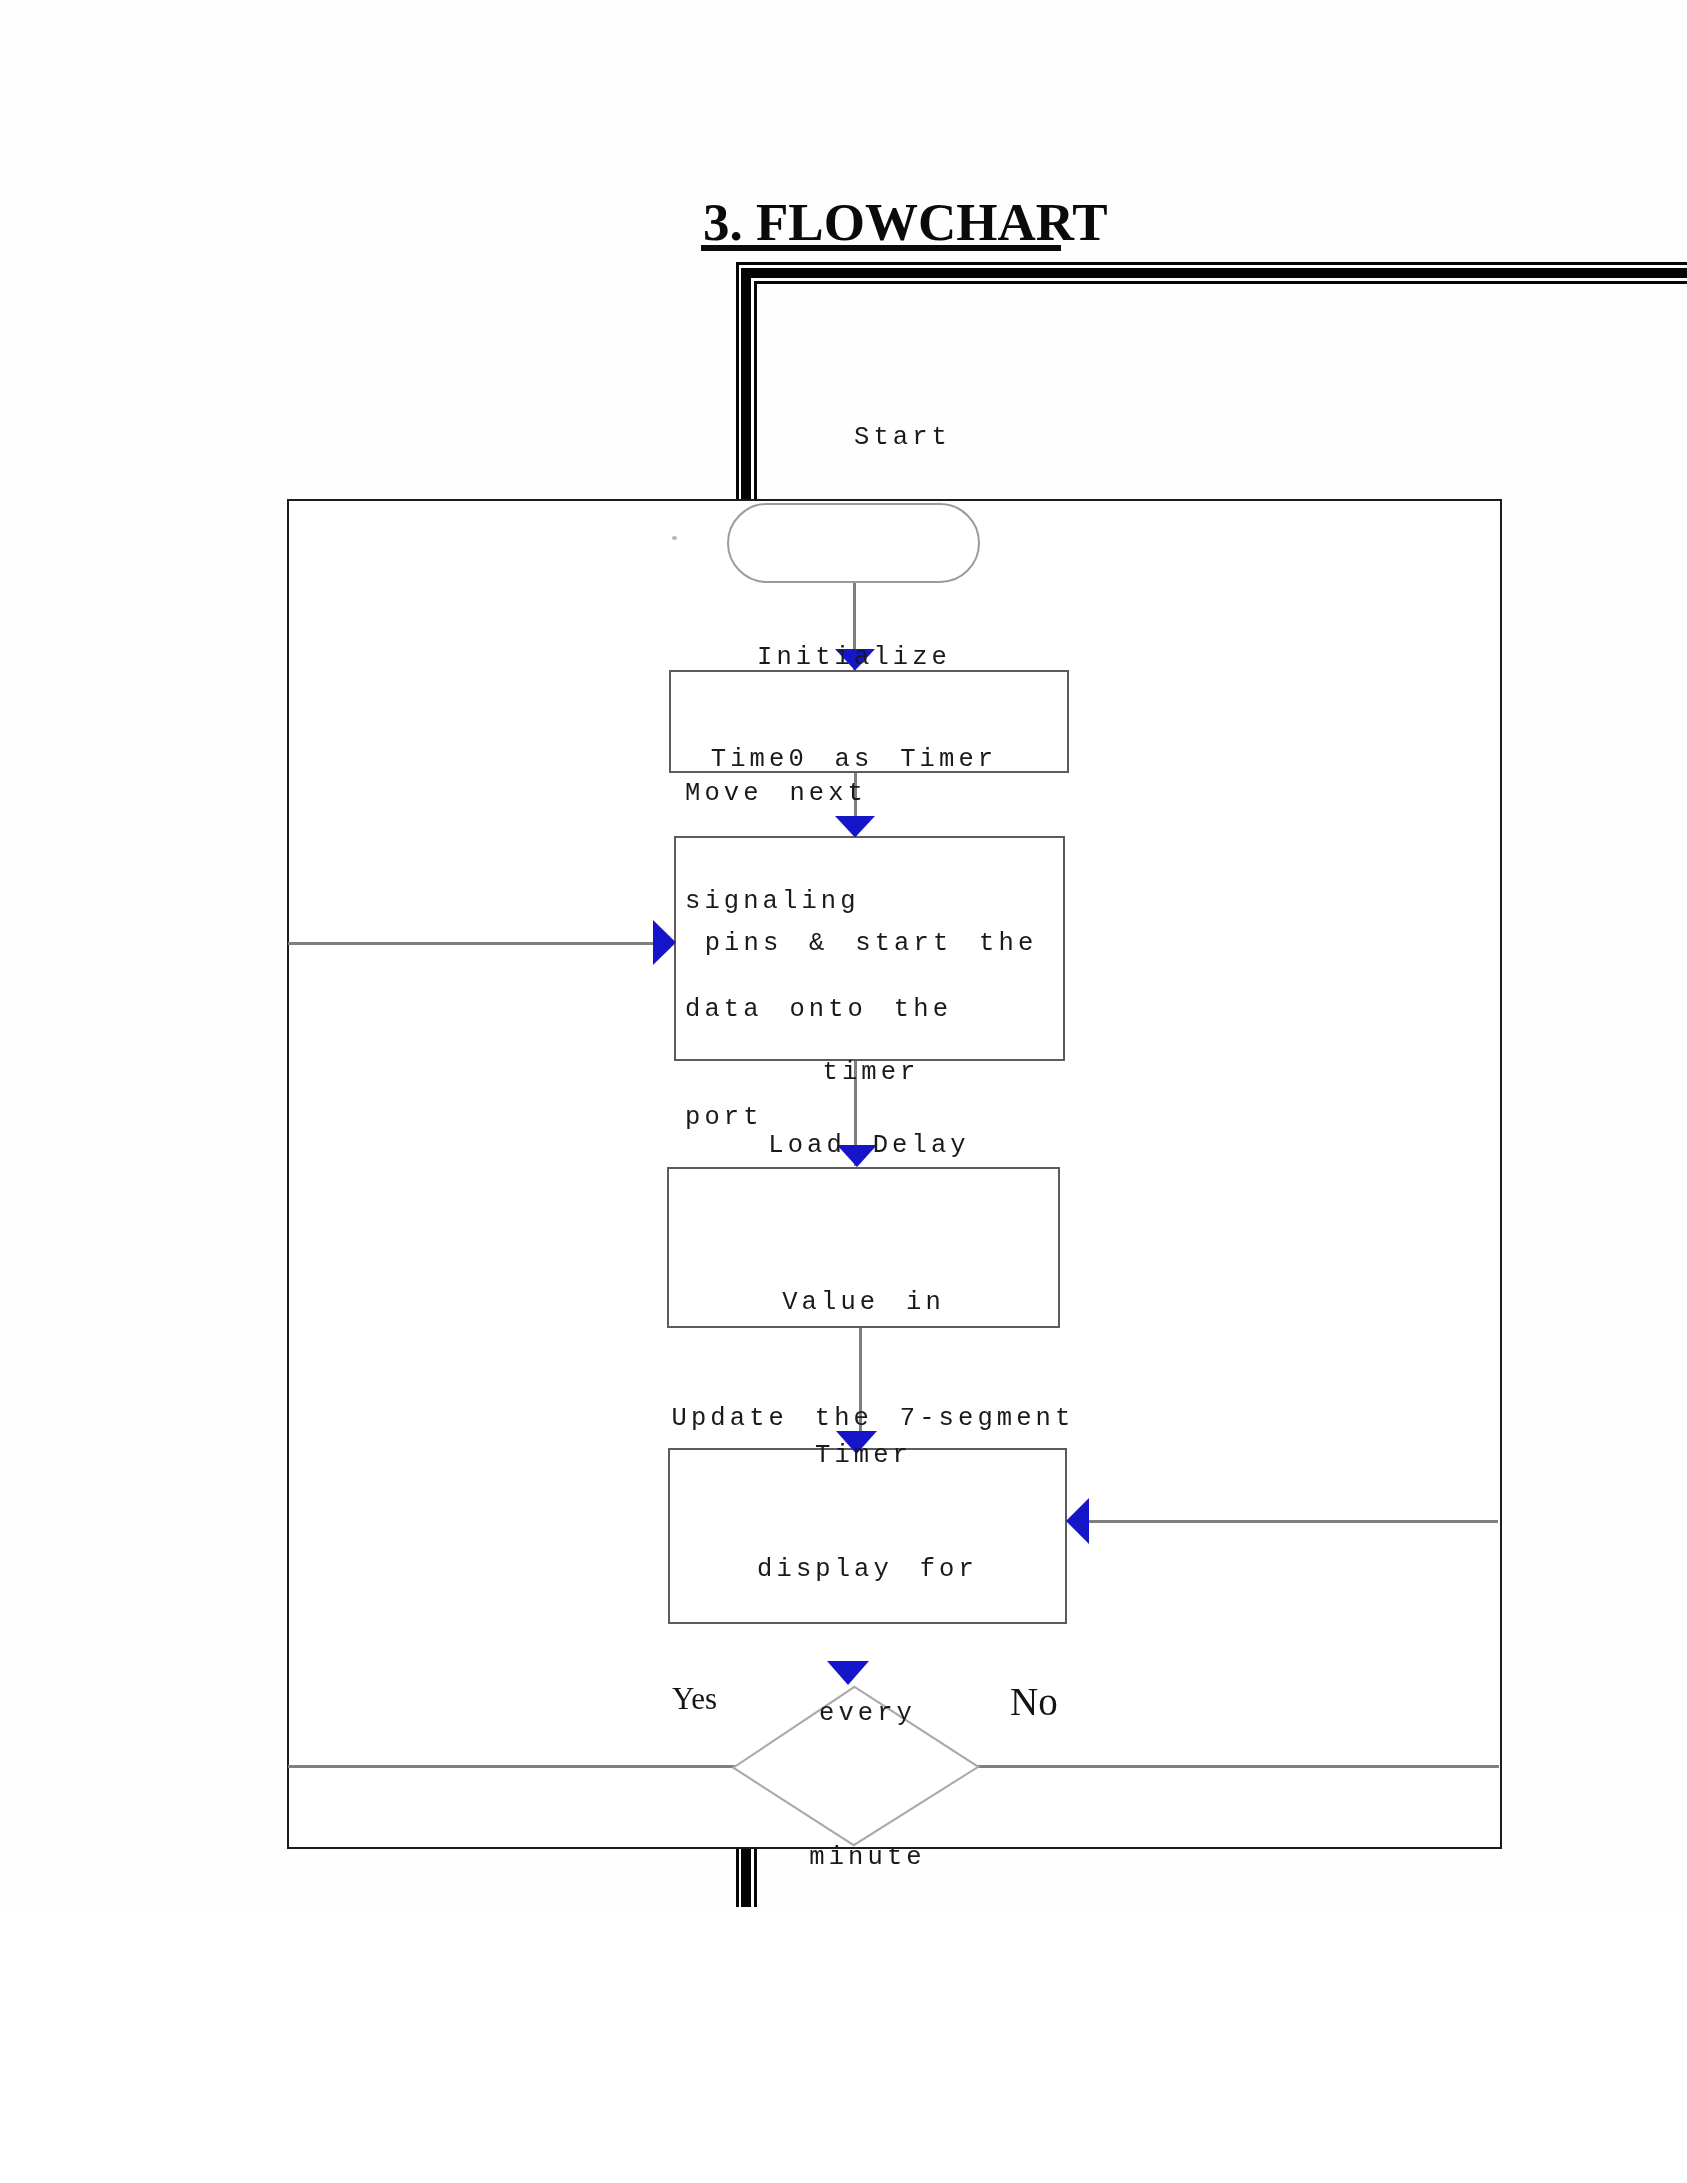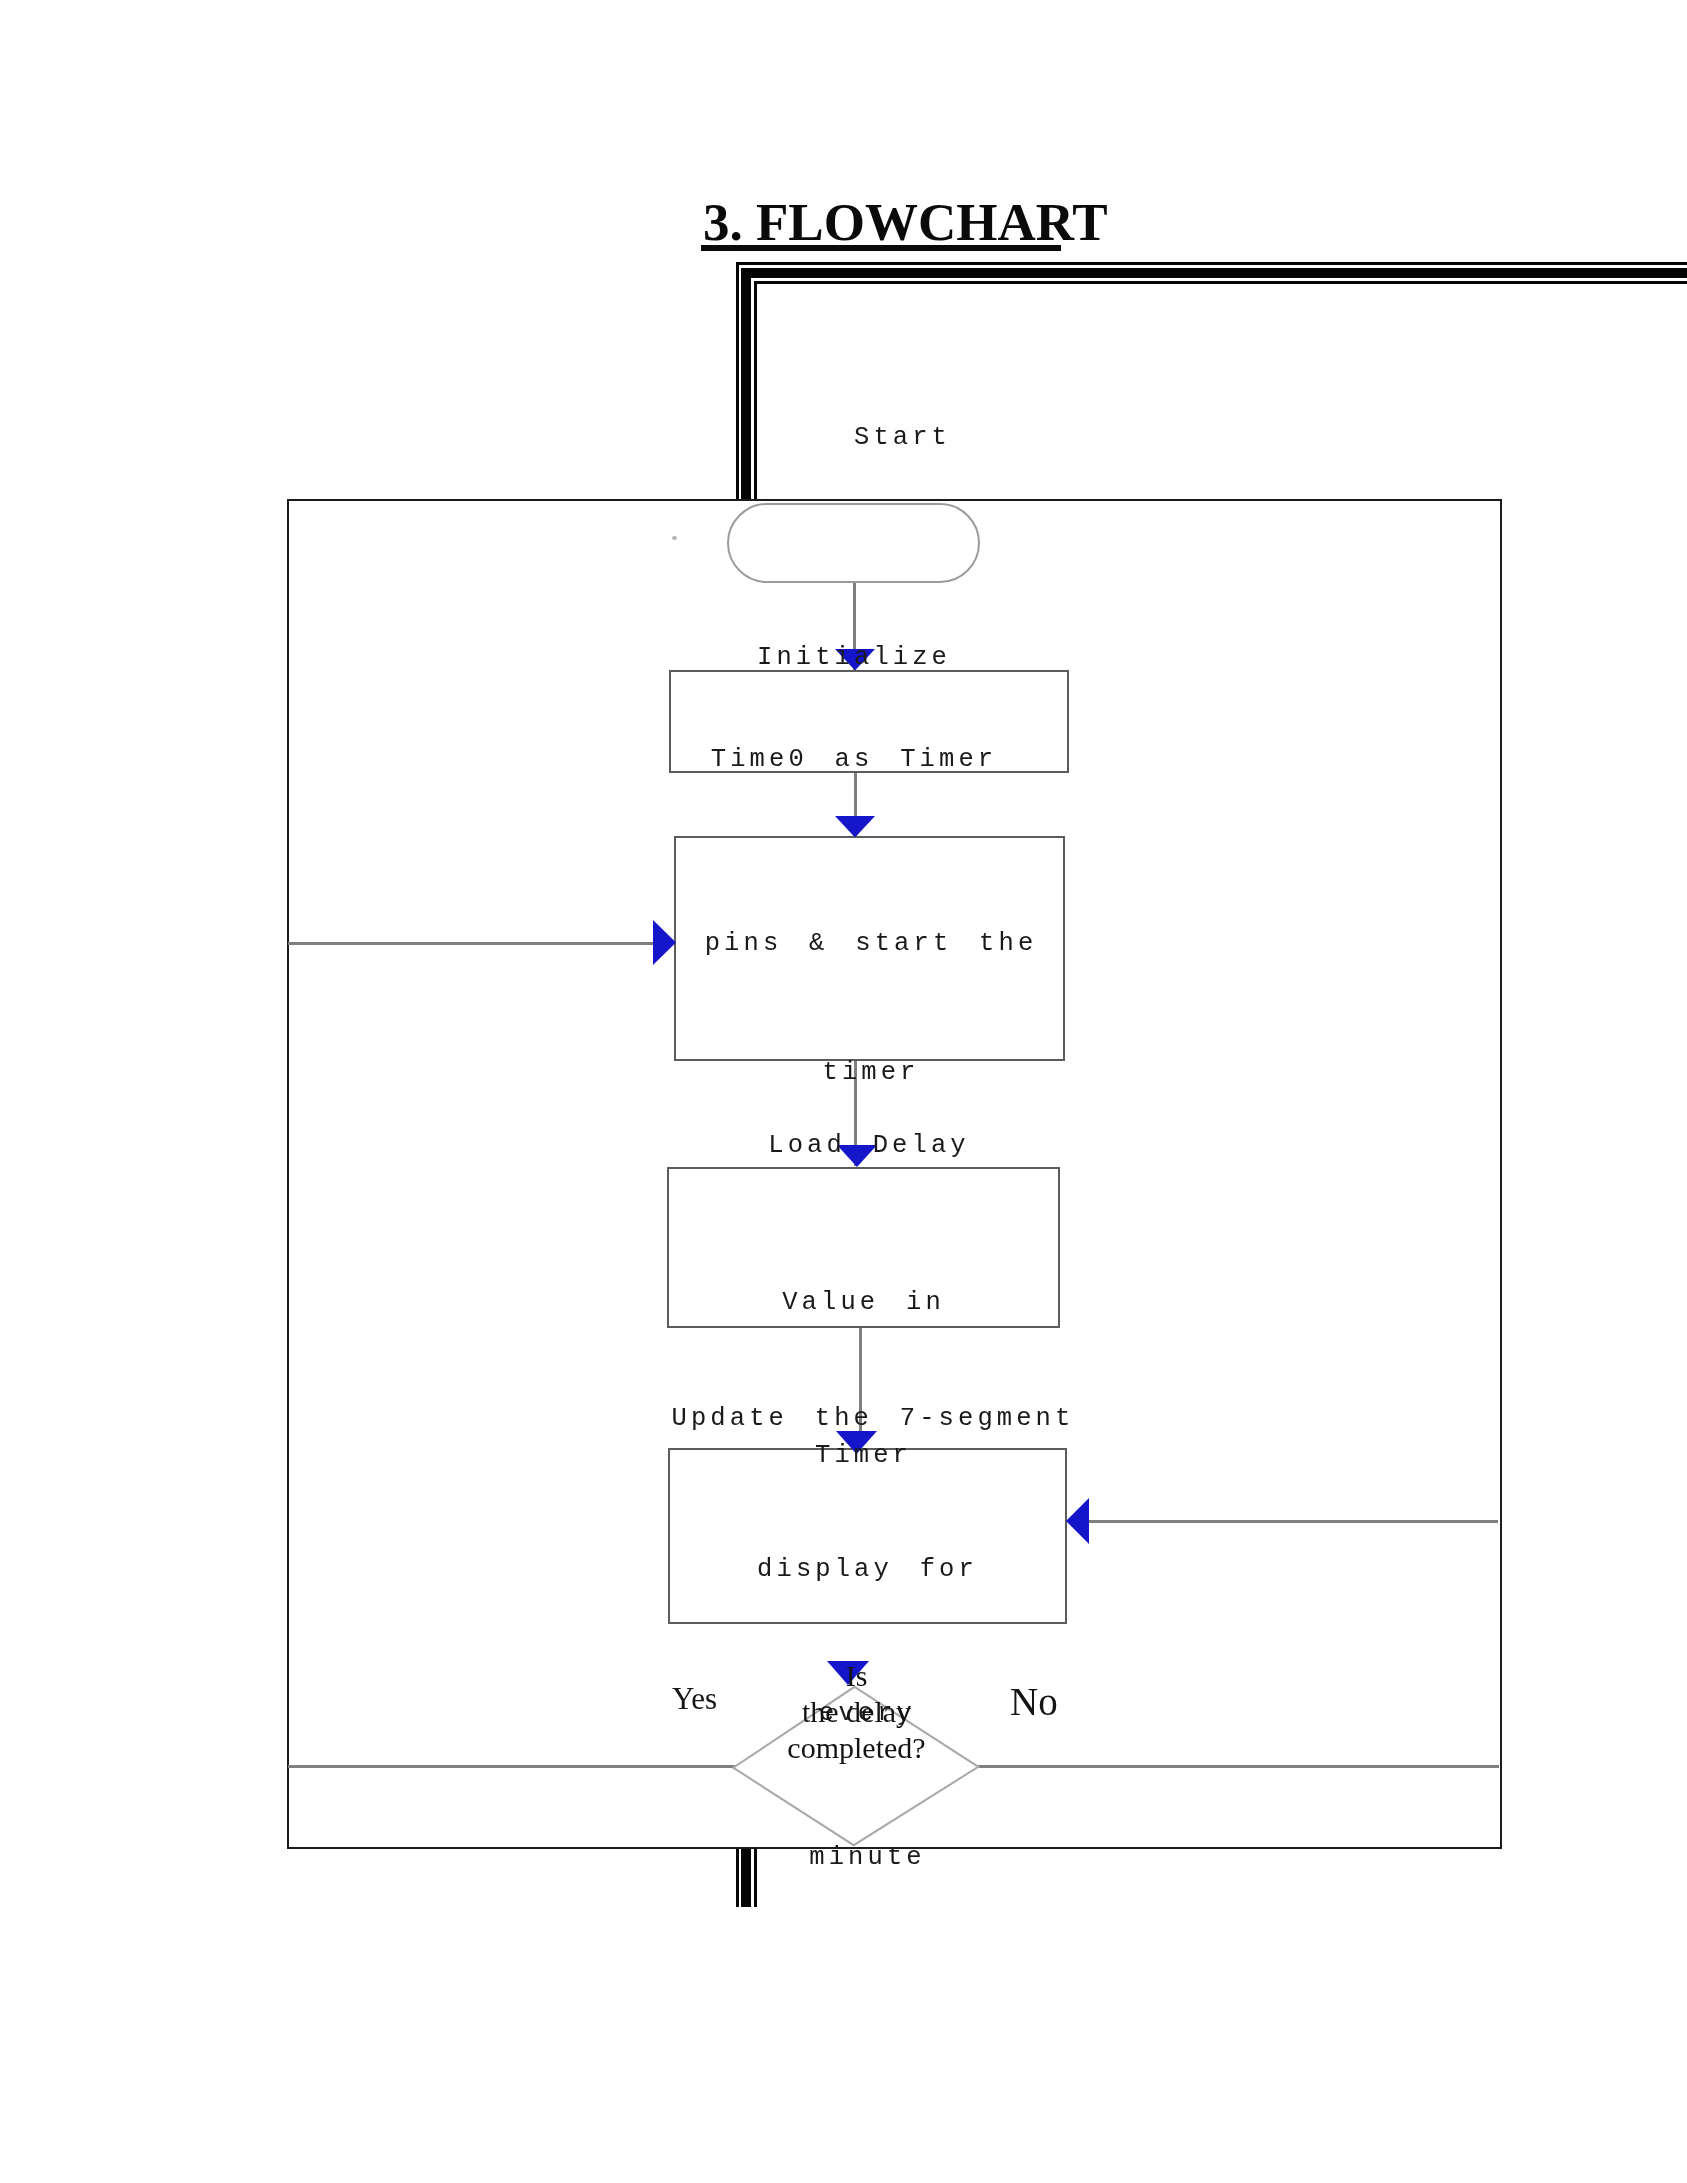--- a/index.html
+++ b/index.html
@@ -110,20 +110,26 @@
   <div class="abs arrow arrow-left" style="left:1066px;top:1498px;width:23px;height:46px;background:#1515c9;"></div>
   <div class="abs arrow arrow-down" style="left:827px;top:1661px;width:42px;height:24px;background:#1515c9;"></div>
 
   <div class="abs mono" style="left:806px;top:420px;line-height:36px;margin-left:48px;">Start</div>
 
   <div class="abs mono center" style="left:648px;top:573px;width:412px;line-height:34px;">
     <div>Initialize</div>
     <div>Time0 as Timer</div>
   </div>
 
+  <div class="abs mono" style="left:685px;top:704px;line-height:36px;">
+    <div>Move next</div>
+    <div>signaling</div>
+    <div>data onto the</div>
+    <div>port</div>
+  </div>
 
   <div class="abs mono center" style="left:674px;top:836px;width:394px;line-height:43px;">
     <div>pins &amp; start the</div>
     <div>timer</div>
   </div>
 
   <div class="abs mono center" style="left:704px;top:1128px;width:330px;line-height:36px;">Load Delay</div>
 
   <div class="abs mono center" style="left:667px;top:1175px;width:393px;line-height:51px;">
     <div>Value in</div>
@@ -131,23 +137,18 @@
   </div>
 
   <div class="abs mono center" style="left:667px;top:1401px;width:412px;line-height:36px;">Update the 7-segment</div>
 
   <div class="abs mono center" style="left:668px;top:1450px;width:399px;line-height:48px;font-family:Liberation Mono, monospace;">
     <div>display for</div>
     <div>every</div>
     <div>minute</div>
   </div>
 
-  <div class="abs serif center" style="left:733px;top:1658px;width:247px;line-height:36px;">
-    <div>Is</div>
-    <div>the delay</div>
-    <div>completed?</div>
-  </div>
 
   <div class="abs serif" style="left:672px;top:1681px;font-size:31px;">Yes</div>
   <div class="abs serif" style="left:1010px;top:1679px;font-size:39px;">No</div>
 
 </div>
 
 
 </body></html>

